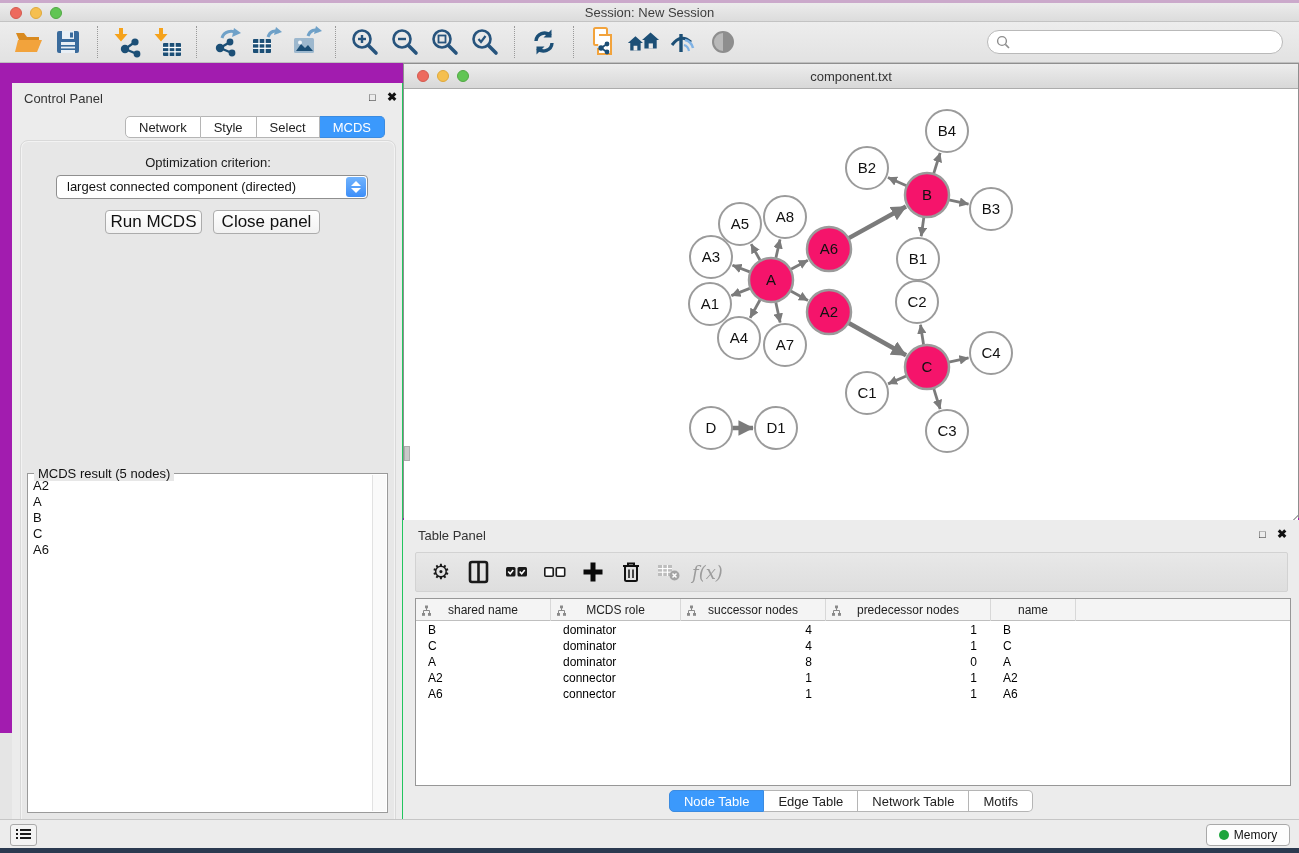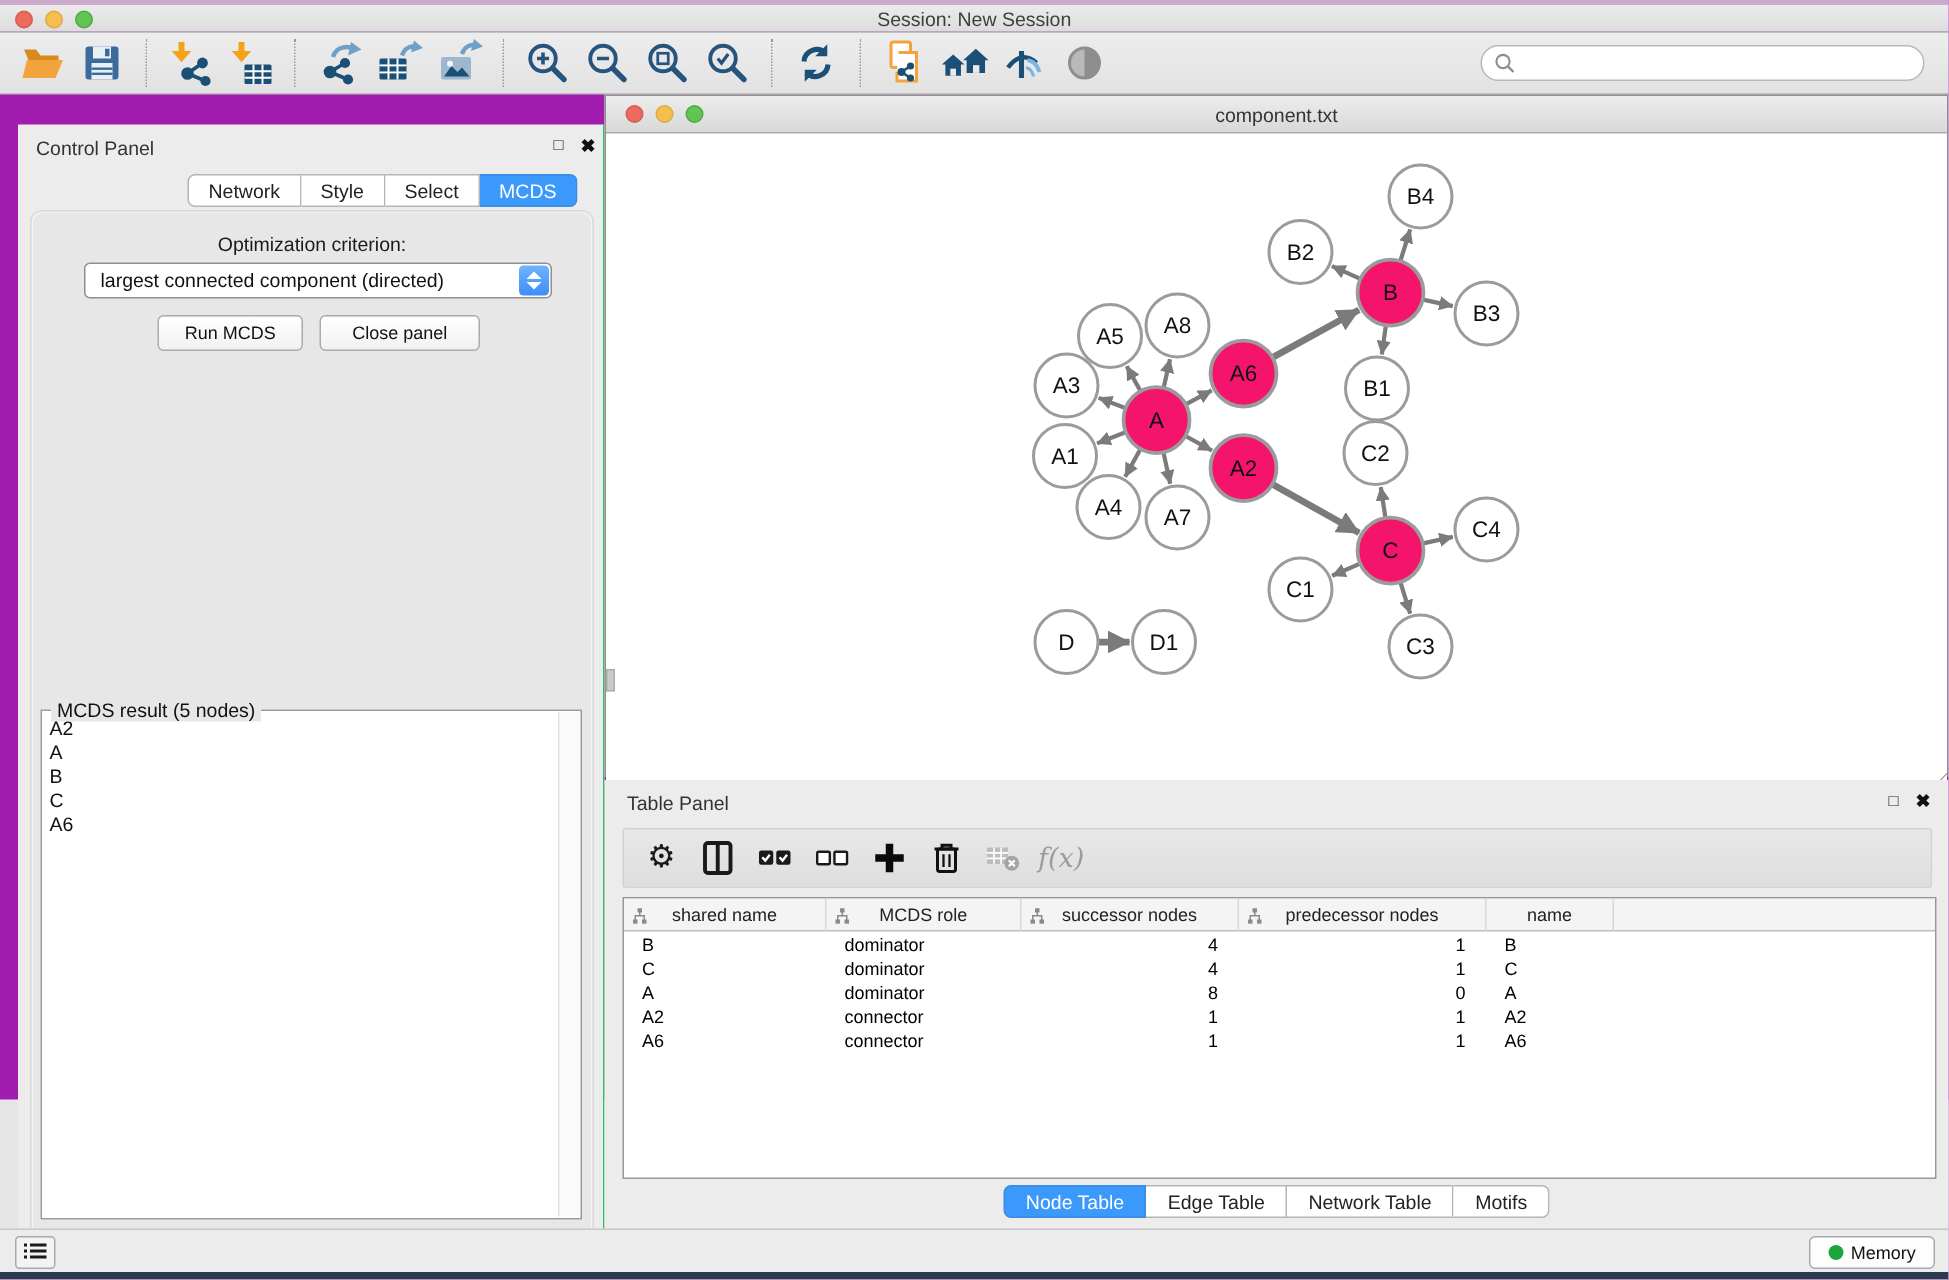--- a/index.html
+++ b/index.html
@@ -36,21 +36,21 @@
   .cp-tab.first { border-left:1px solid #B5B5B5; border-radius:5px 0 0 5px; }
   .cp-tab.last { border-radius:0 5px 5px 0; }
   .cp-tab.selected { background:#3B99FC; border-color:#3B8BE0; color:#fff; }
   #cp-body { position:absolute; left:8px; top:57px; width:376px; height:690px; background:#E7E7E7; border:1px solid #D9D9D9; border-radius:8px; box-shadow:inset 0 0 0 1px #F3F3F3; }
   #opt-label { position:absolute; left:0; top:14px; width:100%; text-align:center; font-size:13px; color:#1A1A1A; }
   #criterion-select { position:absolute; left:35px; top:34px; width:312px; height:24px; background:#fff; border:1px solid #8F8F8F; border-radius:4px; font-size:13px; color:#111; line-height:22px; padding-left:10px; }
   #criterion-stepper { position:absolute; right:1px; top:1px; bottom:1px; width:20px; background:linear-gradient(#71B3FD,#3D8EF8); border-radius:3px; }
   .chev { position:absolute; left:5px; width:0; height:0; border-left:5px solid transparent; border-right:5px solid transparent; }
   .chev.up { top:4px; border-bottom:5px solid #fff; }
   .chev.dn { bottom:4px; border-top:5px solid #fff; }
-  .btn { position:absolute; height:24px; background:linear-gradient(#FFFFFF,#F1F1F1); border:1px solid #ACACAC; border-radius:4px; font-size:12px; color:#111; text-align:center; line-height:22px; }
+  .btn { position:absolute; height:24px; background:linear-gradient(#FFFFFF,#F1F1F1); border:1px solid #ACACAC; border-radius:4px; font-size:17px; color:#111; text-align:center; line-height:22px; }
   #run-btn { left:84px; top:69px; width:97px; }
   #closepanel-btn { left:192px; top:69px; width:107px; }
   #mcds-fieldset { position:absolute; left:6px; top:332px; width:361px; height:340px; border:1px solid #9A9A9A; background:#fff; }
   #mcds-legend { position:absolute; left:6px; top:-8px; background:#E7E7E7; padding:0 4px; font-size:13px; color:#111; }
   #mcds-list { position:absolute; left:1px; top:4px; right:15px; bottom:1px; overflow:hidden; }
   .mcds-item { font-size:13px; color:#111; line-height:16px; padding-left:4px; }
   #mcds-scroll { position:absolute; right:1px; top:1px; bottom:1px; width:14px; background:#FAFAFA; border-left:1px solid #E2E2E2; }
 
   
   #net-window { left:403px; top:63px; width:896px; height:455px; background:#fff; border:1px solid #8F8F8F; }

